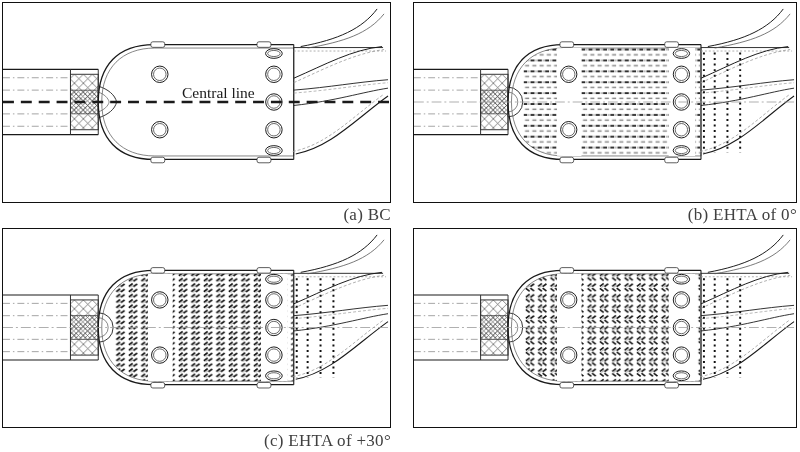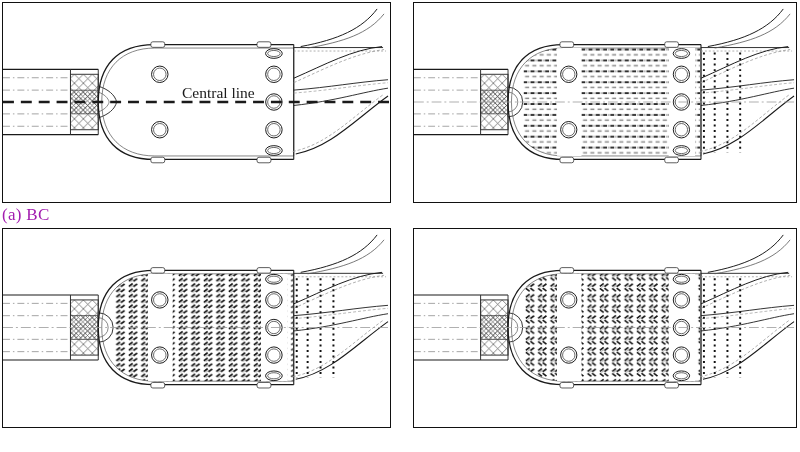--- a/index.html
+++ b/index.html
@@ -4,21 +4,21 @@
 <style>
   html,body{margin:0;padding:0;background:#ffffff;}
   body{width:800px;height:452px;overflow:hidden;font-family:"Liberation Serif", serif;}
   .figure{position:relative;width:800px;height:452px;background:#ffffff;}
   .panel{position:absolute;border:1.7px solid #111;background:#f97316;box-sizing:border-box;}
   .panel svg{display:block;width:100%;height:100%;}
   .panel-a{left:2px;top:2px;width:389px;height:201px;}
   .panel-b{left:413px;top:2px;width:384px;height:201px;}
   .panel-c{left:2px;top:228px;width:389px;height:200px;}
   .panel-d{left:413px;top:228px;width:384px;height:200px;}
-  .caption{position:absolute;text-align:left;font-size:17px;color:#a21caf;letter-spacing:0.3px;}
+  .caption{position:absolute;text-align:right;font-size:17px;color:#404040;letter-spacing:0.3px;}
   .cap-a{left:2px;top:205px;width:389px;}
   .cap-b{left:413px;top:205px;width:384px;}
   .cap-c{left:2px;top:431px;width:389px;}
   .cap-d{left:413px;top:431px;width:384px;}
   .central-label{position:absolute;left:179px;top:81px;font-size:15.5px;color:#1a1a1a;white-space:nowrap;}
 </style>
 </head>
 <body>
 
 <div class="figure">
@@ -309,14 +309,16 @@
         <circle cx="273" cy="72" r="6.3" fill="none" stroke="#444" stroke-width="0.8"></circle>
         <circle cx="273" cy="100" r="8.3" fill="#fff" stroke="#1a1a1a" stroke-width="1"></circle>
         <circle cx="273" cy="100" r="6.3" fill="none" stroke="#444" stroke-width="0.8"></circle>
         <circle cx="273" cy="128" r="8.3" fill="#fff" stroke="#1a1a1a" stroke-width="1"></circle>
         <circle cx="273" cy="128" r="6.3" fill="none" stroke="#444" stroke-width="0.8"></circle>
         <line x1="0" y1="100" x2="390" y2="100" stroke="#9a9a9a" stroke-width="0.8" stroke-dasharray="10 3 2 3"></line>
       </svg>
   </div>
 
   <div class="caption cap-a">(a) BC</div>
+  <div class="caption cap-b">(b) EHTA of 0°</div>
+  <div class="caption cap-c">(c) EHTA of +30°</div>
 
 </div>
 
 </body></html>

